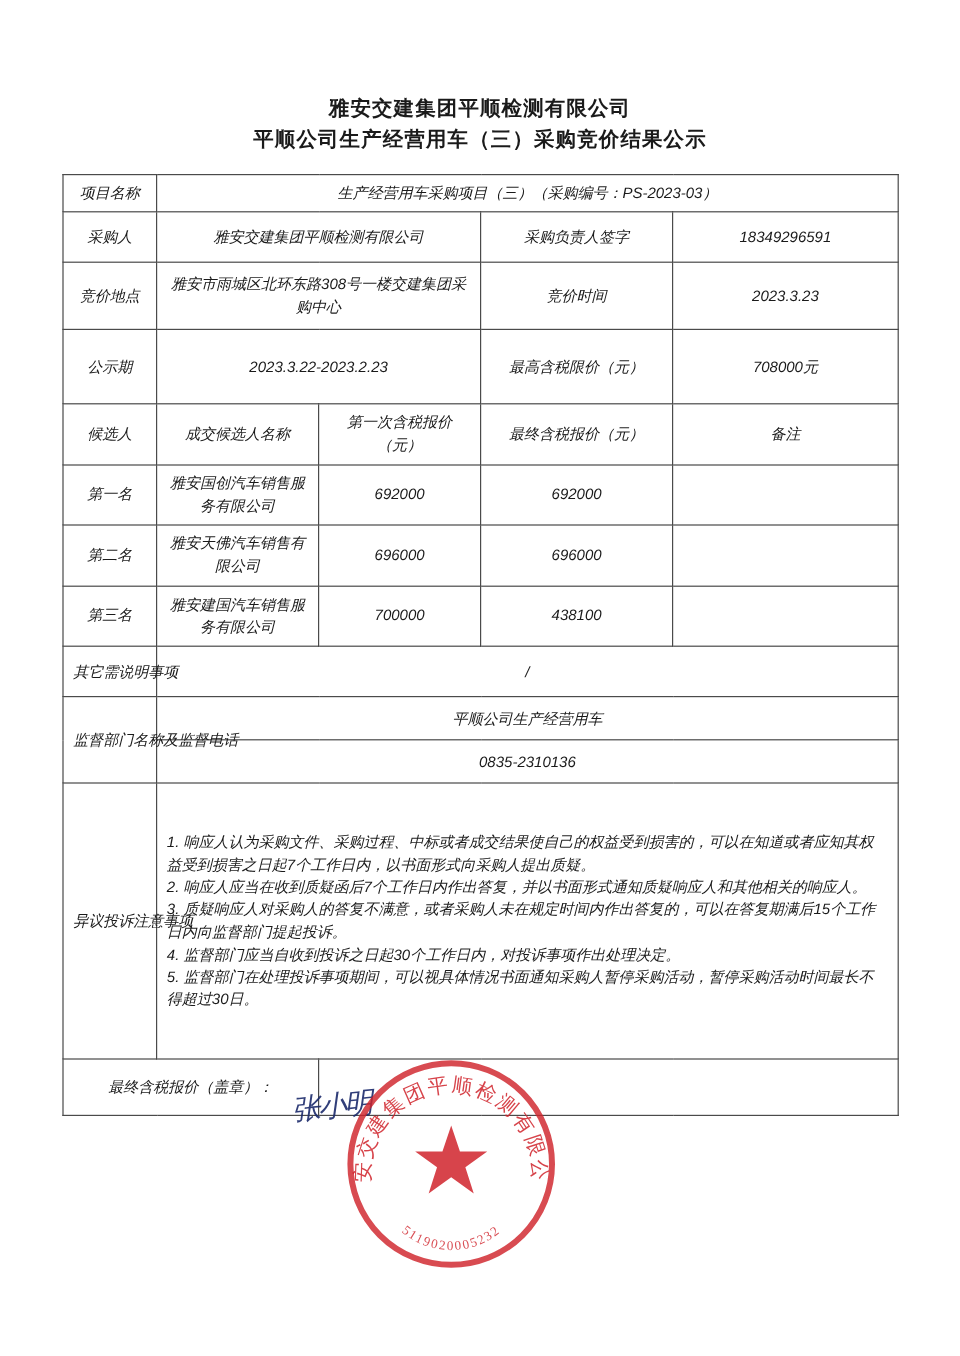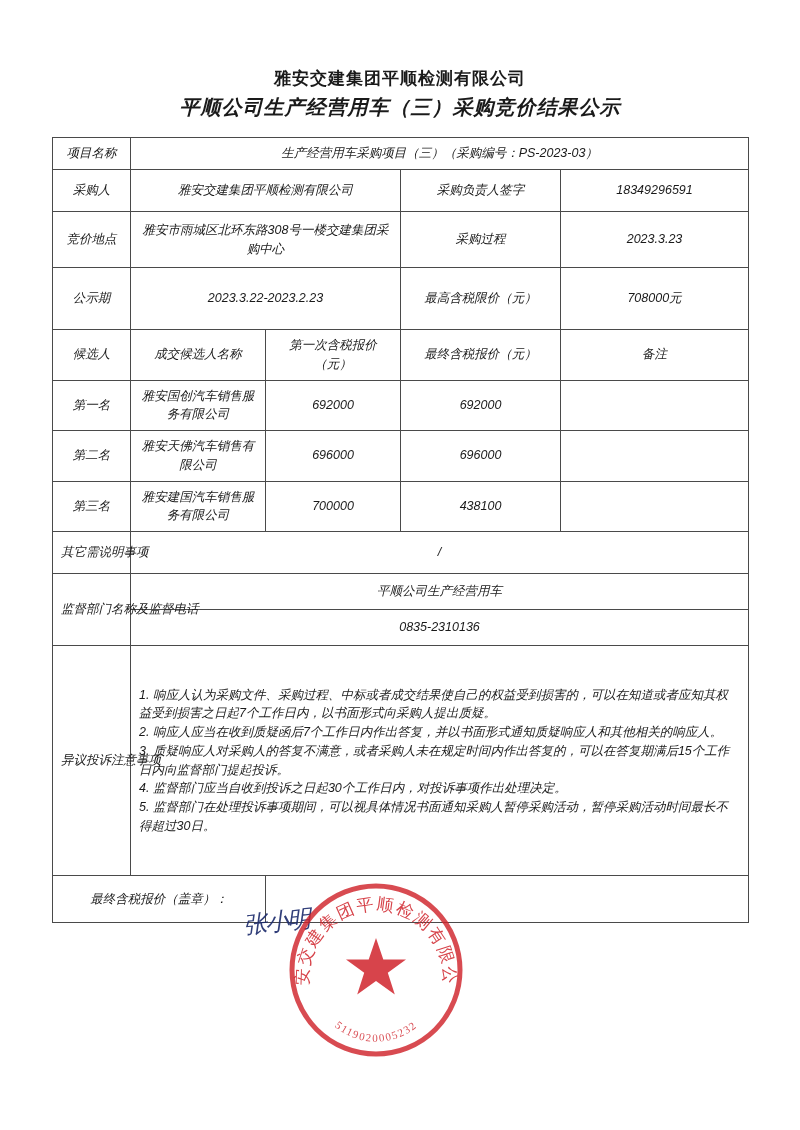--- a/index.html
+++ b/index.html
@@ -13,38 +13,37 @@
     font-family: "Liberation Sans", sans-serif;
     color: #1a1a1a;
     position: relative;
     overflow: hidden;
   }
   .page {
     width: 800px;
     height: 1130px;
     position: relative;
     box-sizing: border-box;
-    padding: 4px 52px;
+    padding: 16px 52px;
   }
   .doc-title {
     text-align: center;
     font-weight: bold;
     font-size: 17px;
     letter-spacing: 1px;
     padding-top: 62px;
     line-height: 1.55;
   }
   .doc-subtitle {
     text-align: center;
     font-weight: bold;
-    font-size: 20px;
+    font-size: 17px;
     letter-spacing: 1px;
     line-height: 1.55;
     padding-bottom: 14px;
-    font-style: italic;
   }
   table.main {
     width: 696px;
     border-collapse: collapse;
     table-layout: fixed;
     font-size: 12.5px;
   }
   table.main td {
     border: 1px solid #4a4a4a;
     padding: 6px 8px;
@@ -117,21 +116,21 @@
     <tr class="tall">
       <td class="lbl">采购人</td>
       <td class="left" colspan="2">雅安交建集团平顺检测有限公司</td>
       <td class="ctr">采购负责人签字</td>
       <td class="ctr">18349296591</td>
     </tr>
 
     <tr style="height:56px">
       <td class="lbl">竞价地点</td>
       <td class="left" colspan="2">雅安市雨城区北环东路308号一楼交建集团采购中心</td>
-      <td class="ctr">采购过程</td>
+      <td class="ctr">竞价时间</td>
       <td class="ctr">2023.3.23</td>
     </tr>
 
     <tr style="height:62px">
       <td class="lbl">公示期</td>
       <td class="left" colspan="2">2023.3.22-2023.2.23</td>
       <td class="ctr">最高含税限价（元）</td>
       <td class="ctr">708000元</td>
     </tr>
 

